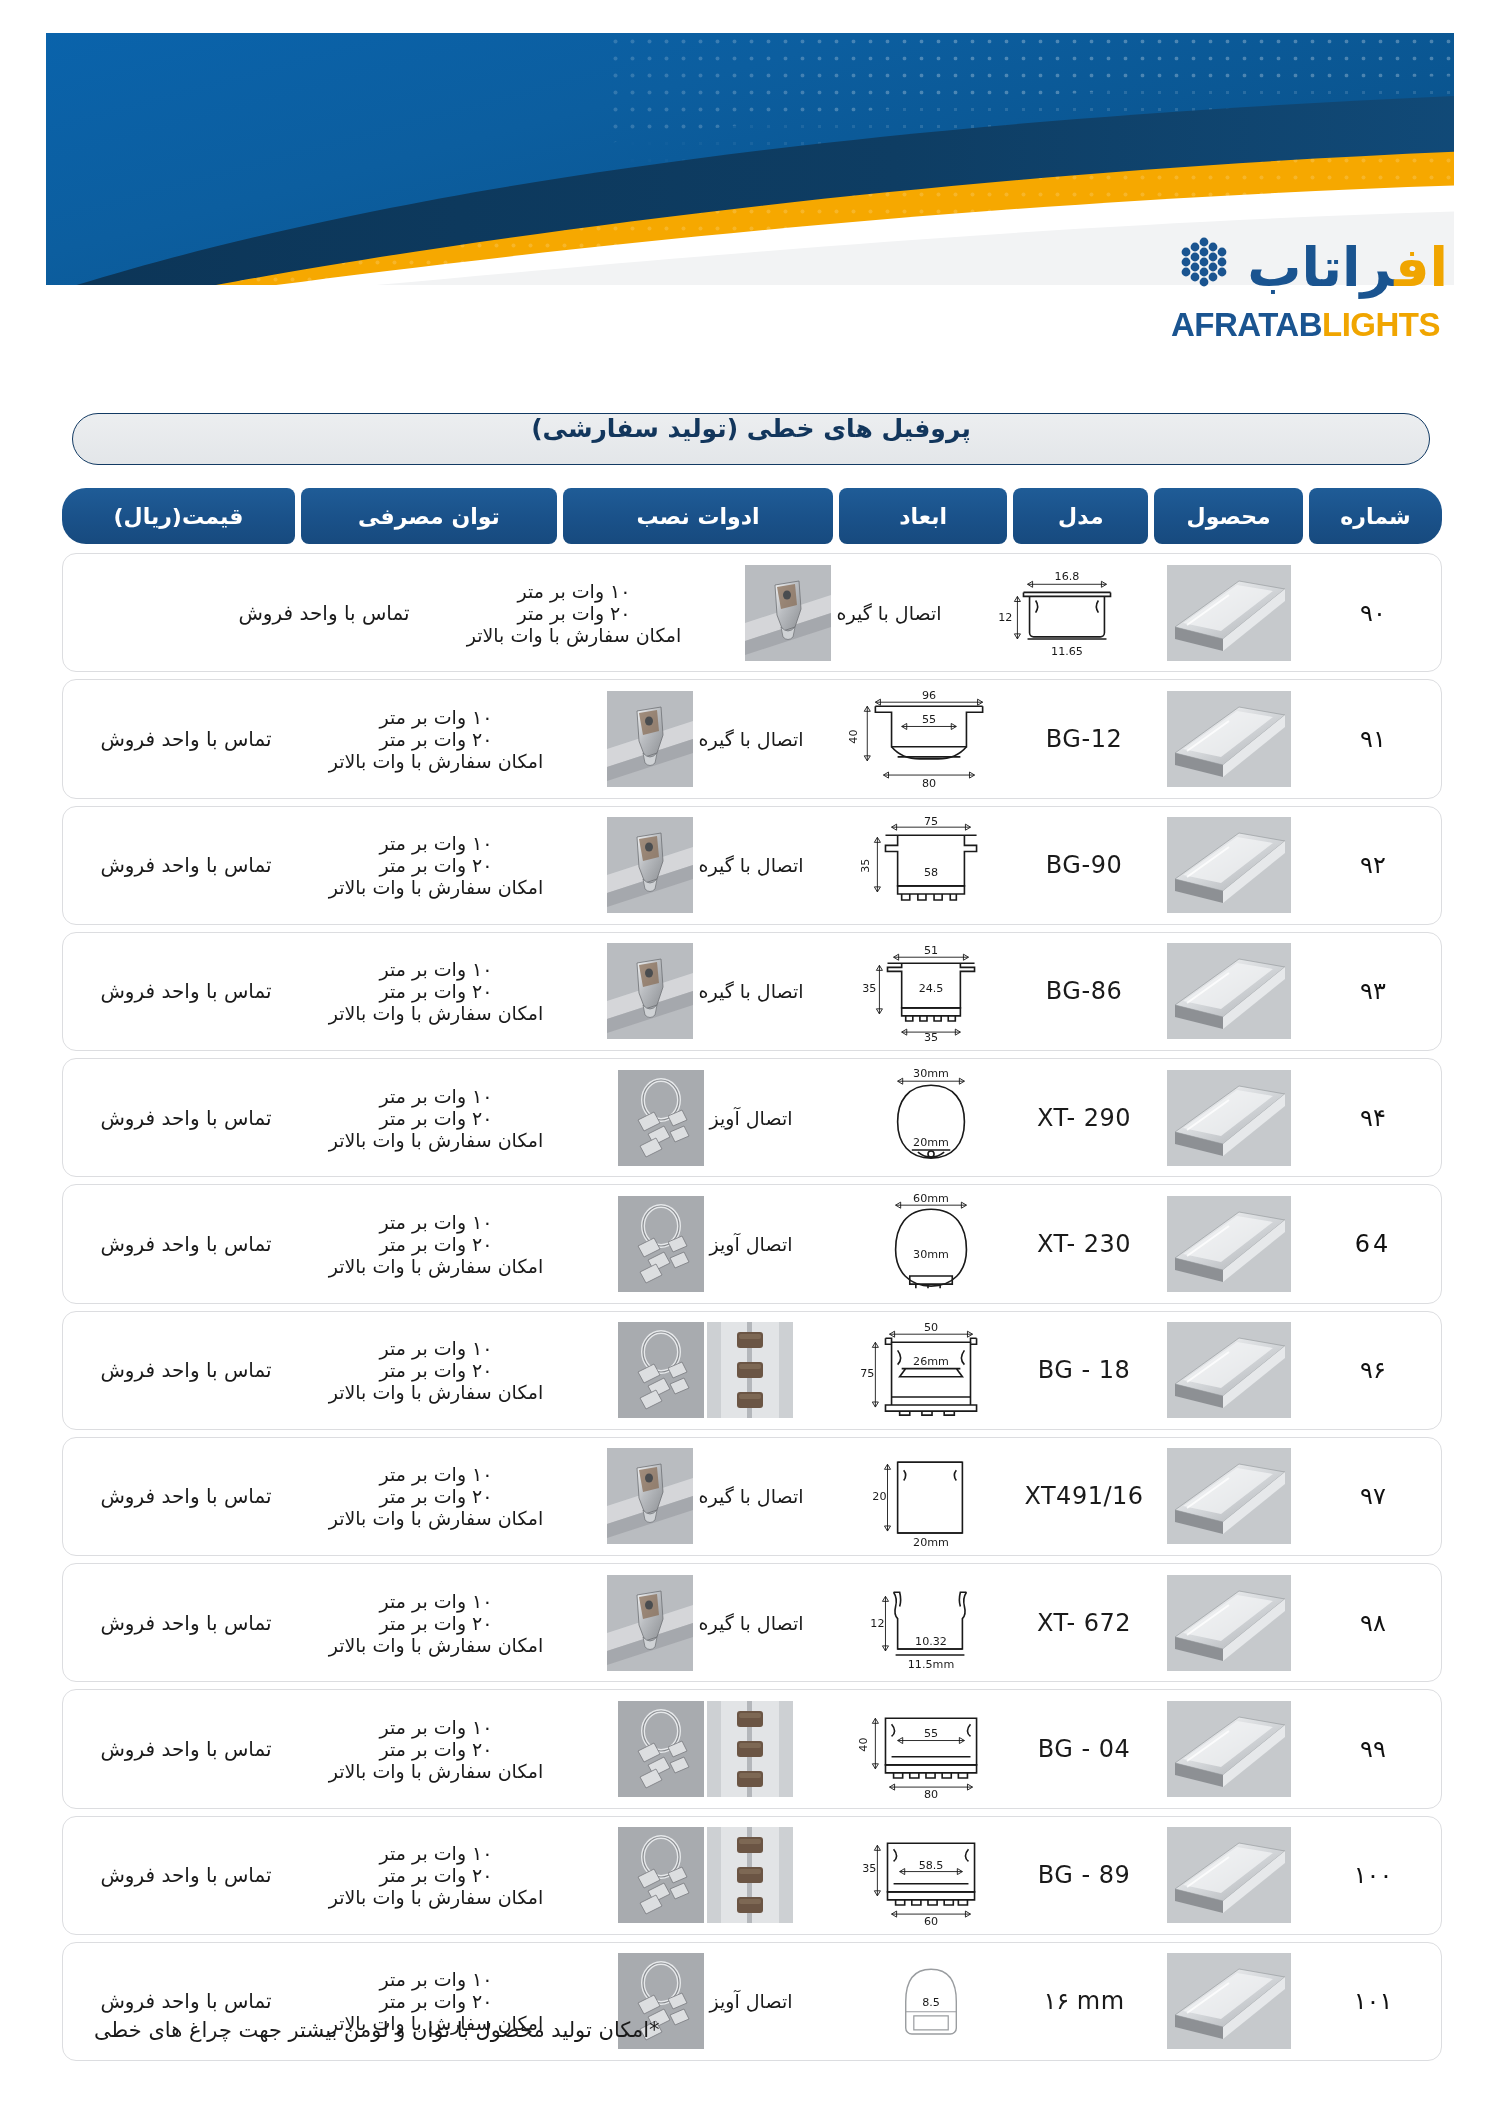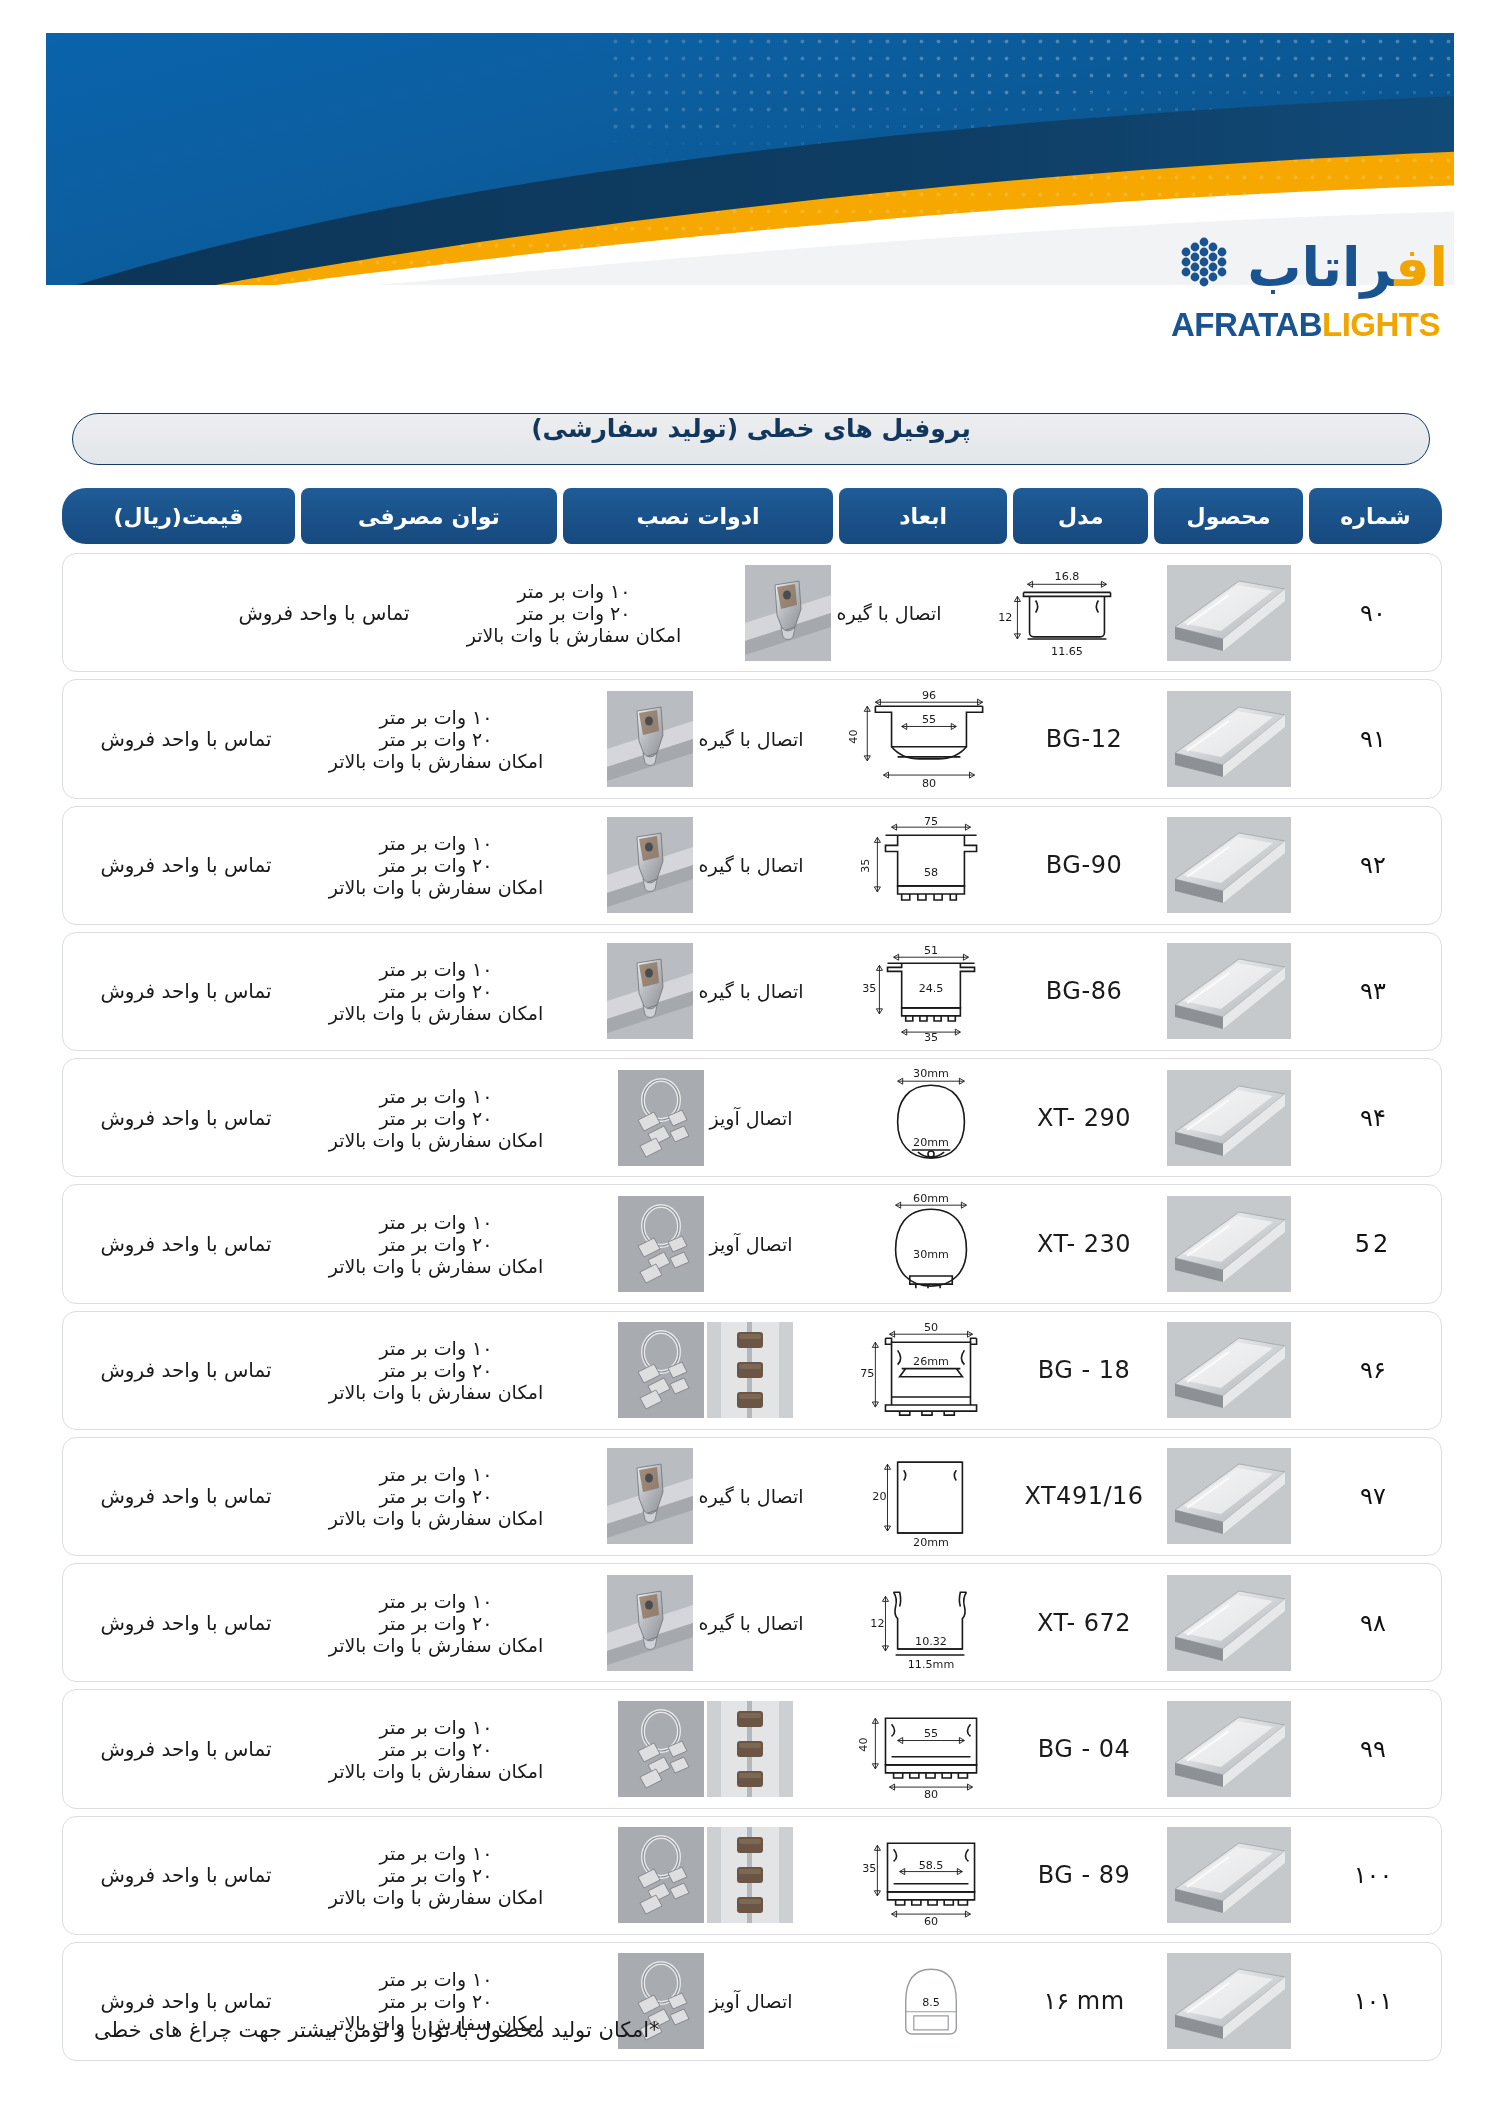--- a/index.html
+++ b/index.html
@@ -593,21 +593,21 @@
           </div>
     </div>
     <div class="c-power w-power">
       <span>۱۰ وات بر متر</span>
           <span>۲۰ وات بر متر</span>
           <span>امکان سفارش با وات بالاتر</span>
     </div>
     <div class="c-price w-price">تماس با واحد فروش</div>
   </div>
       <div class="row">
-    <div class="c-num w-num">52</div>
+    <div class="c-num w-num">64</div>
     <div class="c-prod w-prod">
           <div class="prodthumb">
     <svg viewBox="0 0 124 96" preserveAspectRatio="none">
       <defs>
         <linearGradient id="pg5" x1="0" y1="0" x2="1" y2="1">
           <stop offset="0%" stop-color="#fbfbfc"></stop>
                   <stop offset="50%" stop-color="#d4d7da"></stop>
                   <stop offset="100%" stop-color="#a9acb0"></stop>
         </linearGradient>
       </defs>

